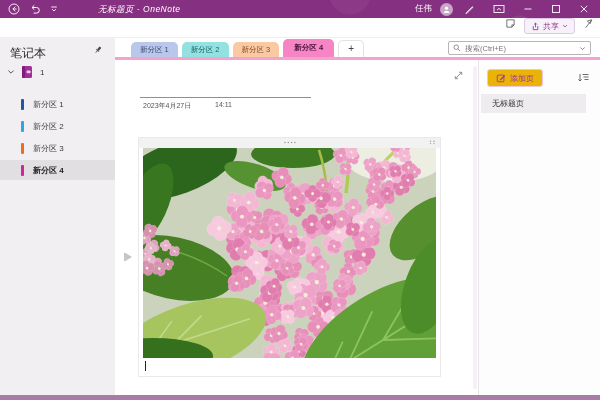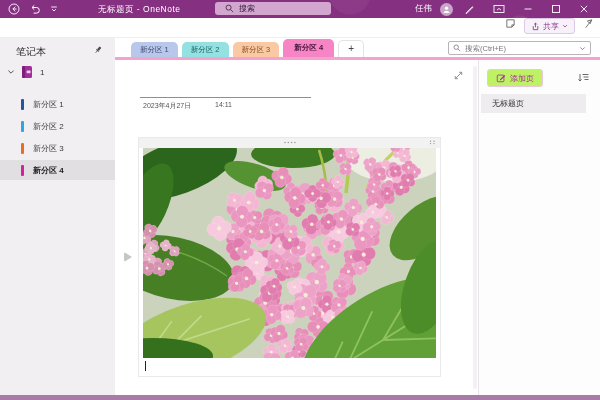--- a/index.html
+++ b/index.html
@@ -3,21 +3,21 @@
 <meta charset="utf-8">
 <style>
   html,body{margin:0;padding:0;background:#555;}
   .window{position:relative;width:600px;height:400px;font-family:"Liberation Sans","DejaVu Sans",sans-serif;background:#fff;overflow:hidden;user-select:none;}
   svg{display:block}
   
   .titlebar{position:absolute;left:0;top:0;width:600px;height:18px;background:#863082;
     background-image:radial-gradient(circle at 520px 30px, rgba(255,255,255,.07) 0 14px, transparent 15px),
                      radial-gradient(circle at 350px -6px, rgba(255,255,255,.05) 0 20px, transparent 21px);}
   .qat{position:absolute;left:8px;top:0;height:18px;display:flex;align-items:center;gap:9px;}
-  .ttl{position:absolute;left:98px;top:0;height:25px;line-height:18px;color:#fff;font-size:8.5px;letter-spacing:.5px;}
+  .ttl{position:absolute;left:98px;top:0;height:25px;line-height:18px;color:#fff;font-size:8.5px;letter-spacing:.5px;font-style:italic;}
   .tsearch{position:absolute;left:215px;top:2px;width:116px;height:13px;border-radius:3px;background:#d2a6cf;display:flex;align-items:center;gap:5px;padding-left:10px;box-sizing:border-box;color:#33183a;font-size:8px;}
   .tb-right{position:absolute;right:4px;top:0;height:18px;display:flex;align-items:center;gap:4px;}
   .tb-right .itm{height:18px;display:flex;align-items:center;justify-content:center;padding:0 7px;color:#fff;}
   .uname{color:#fff;font-size:8.5px;margin-right:4px;}
   .avatar{width:13px;height:13px;border-radius:50%;background:#c9a6c7;display:flex;align-items:center;justify-content:center;}
   
   .menubar{position:absolute;left:0;top:18px;width:600px;height:20px;background:#fff;border-bottom:1px solid #efedef;box-sizing:border-box;}
   .menus{position:absolute;left:2px;top:0;height:20px;display:flex;}
   .menu-item{font-size:8.5px;color:#3c3c3c;line-height:20px;padding:0 6.5px;cursor:default;}
   .mb-right{position:absolute;right:6px;top:0;height:32px;display:flex;align-items:flex-start;gap:8px;}
@@ -28,21 +28,21 @@
   .tab{height:15px;line-height:15px;border-radius:5px 5px 0 0;font-size:7.5px;padding:0 9px;white-space:nowrap;}
   .tab1{background:#b9c7ea;color:#3d4a72;}
   .tab2{background:#93e1e0;color:#1d6464;}
   .tab3{background:#f9c9a3;color:#8d4c20;}
   .tab4{background:#f784c5;color:#47143a;font-weight:bold;height:18px;line-height:18px;padding:0 11px;}
   .tabplus{height:16px;line-height:15px;width:24px;text-align:center;background:#fff;border:1px solid #e3e3e3;border-bottom:none;border-radius:5px 5px 0 0;color:#444;font-size:10px;}
   .qsearch{position:absolute;right:9px;top:3px;width:143px;height:14px;border:1px solid #bab3bc;border-radius:2px;background:#fff;display:flex;align-items:center;padding:0 4px;gap:4px;box-sizing:border-box;}
   .qsearch input{border:none;outline:none;flex:1;font-size:7.5px;color:#5c5c5c;font-family:Liberation Sans, sans-serif;background:transparent;padding:0;}
   
   .sidebar{position:absolute;left:0;top:38px;width:115px;bottom:5px;background:#f1eff2;}
-  .sb-head{position:absolute;left:16px;top:7px;font-size:10px;color:#2b2b2b;}
+  .sb-head{position:absolute;left:10px;top:7px;font-size:12px;color:#2b2b2b;}
   .pin{position:absolute;right:12px;top:7px;}
   .nb-row{position:absolute;left:0;top:24px;width:115px;height:20px;display:flex;align-items:center;gap:6px;padding-left:7px;box-sizing:border-box;}
   .nb-label{font-size:8px;color:#333;}
   .sec-row{position:absolute;left:0;width:115px;height:20px;display:flex;align-items:center;padding-left:21px;box-sizing:border-box;gap:9px;}
   .sec-bar{width:3px;height:11px;border-radius:1px;}
   .sec-label{font-size:8px;color:#3a3a3a;}
   .sec-row.sel{background:#e2dfe3;}
   .sec-row.sel .sec-label{font-weight:bold;color:#222;}
   
   .page-area{position:absolute;left:115px;top:60px;right:122px;bottom:5px;background:#fff;}
@@ -54,21 +54,21 @@
   .note-box{position:absolute;left:23px;top:77px;width:303px;height:240px;border:1px solid #e9e9e9;box-sizing:border-box;background:#fff;}
   .note-grip{height:10px;background:#f2f2f2;position:relative;}
   .grip-dots{position:absolute;left:50%;top:2px;transform:translateX(-50%);}
   .grip-rs{position:absolute;right:4px;top:2px;}
   .note-img{margin:0 4px;width:293px;height:210px;overflow:hidden;}
   .note-textline{position:relative;height:16px;}
   .caret{position:absolute;left:6px;top:3px;width:1px;height:10px;background:#222;}
   .vscroll{position:absolute;right:1px;top:6px;bottom:6px;width:4px;background:#f3f1f3;border-radius:2px;}
   
   .rpanel{position:absolute;right:0;top:60px;width:122px;bottom:5px;background:#fdfdfd;border-left:1px solid #e9e4ea;box-sizing:border-box;}
-  .addpage{position:absolute;left:8px;top:9px;height:16px;display:flex;align-items:center;gap:4px;padding:0 8px;background:#bef264;border:1px solid #eac8e0;border-radius:3px;color:#a22c9d;font-size:8px;}
+  .addpage{position:absolute;left:8px;top:9px;height:16px;display:flex;align-items:center;gap:4px;padding:0 8px;background:#eab308;border:1px solid #eac8e0;border-radius:3px;color:#a22c9d;font-size:8px;}
   .sort-ic{position:absolute;right:11px;top:12px;}
   .pg-row{position:absolute;left:2px;top:34px;width:105px;height:19px;background:#efecef;display:flex;align-items:center;padding-left:11px;box-sizing:border-box;font-size:8px;color:#333;}
   .bottombar{position:absolute;left:0;bottom:0;width:600px;height:5px;background:#a87ca6;}
 </style>
 </head>
 <body>
 
 <div class="window">
 
   <div class="titlebar">
@@ -85,29 +85,20 @@
             <path d="M5.3 2.3 3 4.5l2.3 2.2" fill="none" stroke="#fff" stroke-width="1"></path>
           </svg>
       </span>
       <span>
         <svg width="8" height="8" viewBox="0 0 8 8">
             <path d="M1.2 2h5.6M2.2 4.2 4 6l1.8-1.8" fill="none" stroke="#fff" stroke-width="0.9"></path>
           </svg>
       </span>
     </div>
     <div class="ttl">无标题页 - OneNote</div>
-    <div class="tsearch">
-      <span>
-        <svg width="9" height="9" viewBox="0 0 10 10">
-            <circle cx="4" cy="4" r="2.8" fill="none" stroke="#4a2a4a" stroke-width="1"></circle>
-            <path d="M6.2 6.2 9 9" stroke="#4a2a4a" stroke-width="1"></path>
-          </svg>
-      </span>
-      <span>搜索</span>
-    </div>
     <div class="tb-right">
       <span class="uname">任伟</span>
       <span class="avatar">
         <svg width="9" height="9" viewBox="0 0 10 10">
             <circle cx="5" cy="3.6" r="1.8" fill="#fff"></circle>
             <path d="M1.6 9a3.5 3.5 0 0 1 6.8 0z" fill="#fff"></path>
           </svg>
       </span>
       <span class="itm">
         <svg width="11" height="11" viewBox="0 0 12 12">

